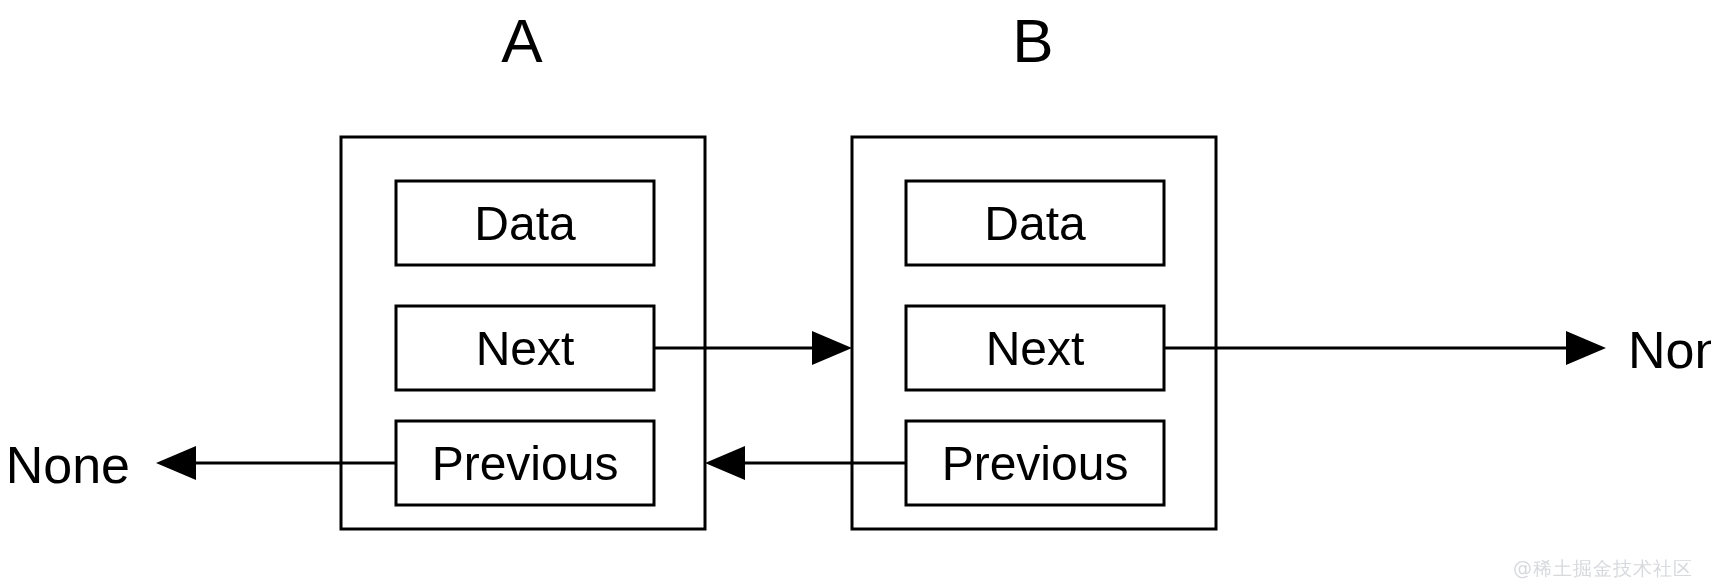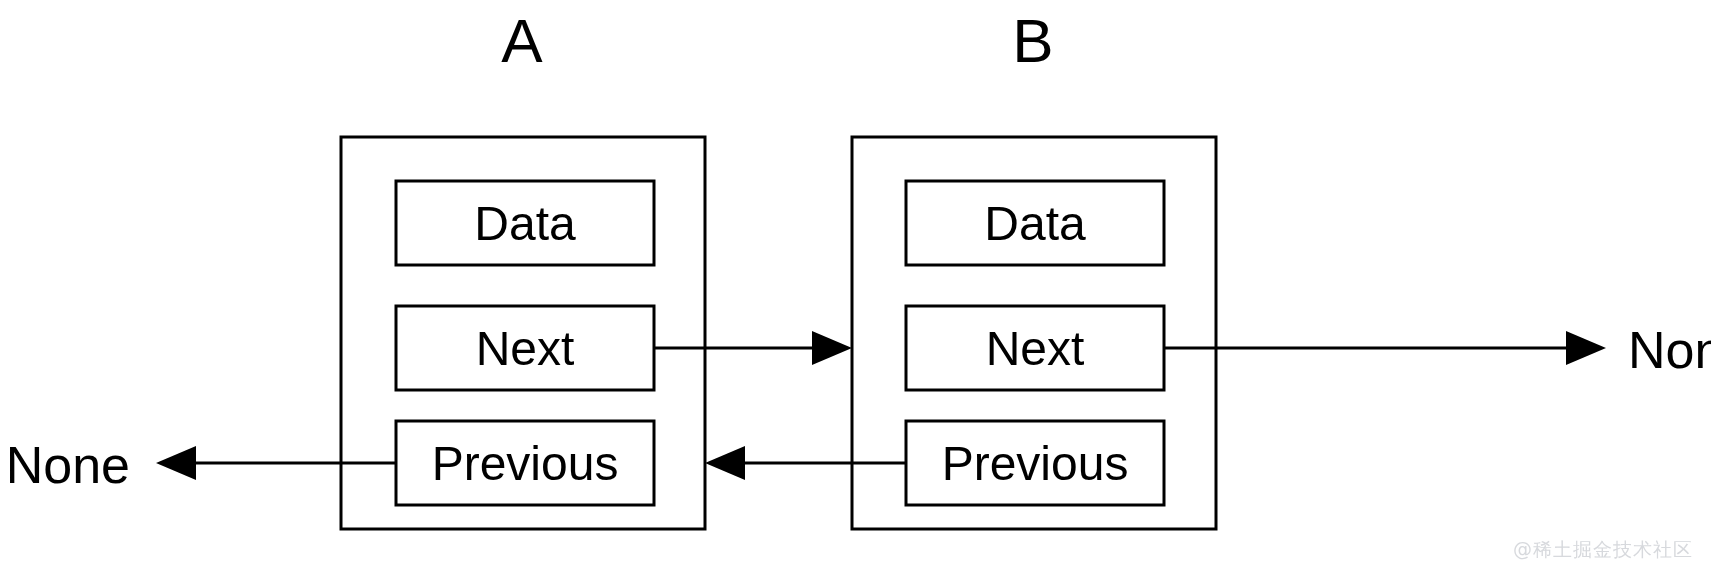--- a/index.html
+++ b/index.html
@@ -66,21 +66,21 @@
   }
   text.terminal-label.left-end {
     text-anchor: end;
   }
   text.terminal-label.right-start {
     text-anchor: start;
   }
   .watermark {
     position: absolute;
     right: 18px;
-    bottom: 19px;
+    bottom: 0;
     font-family: "DejaVu Sans", sans-serif;
     font-size: 19px;
     color: #d7d9dd;
     letter-spacing: 1px;
     white-space: nowrap;
     user-select: none;
   }
 </style>
 </head>
 <body>

